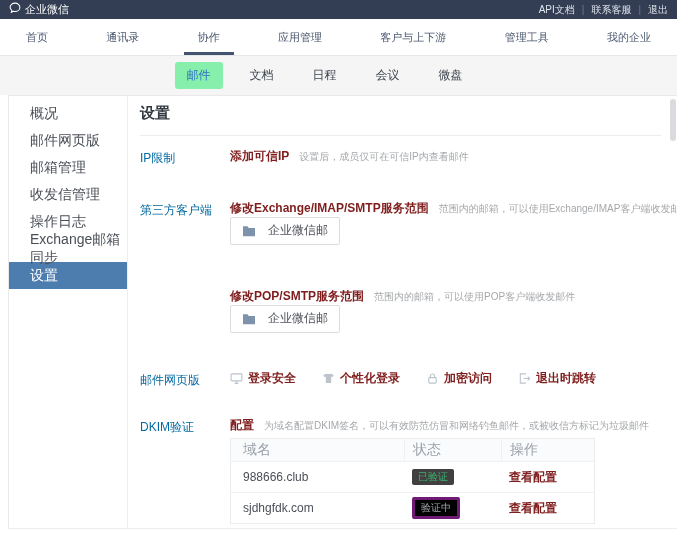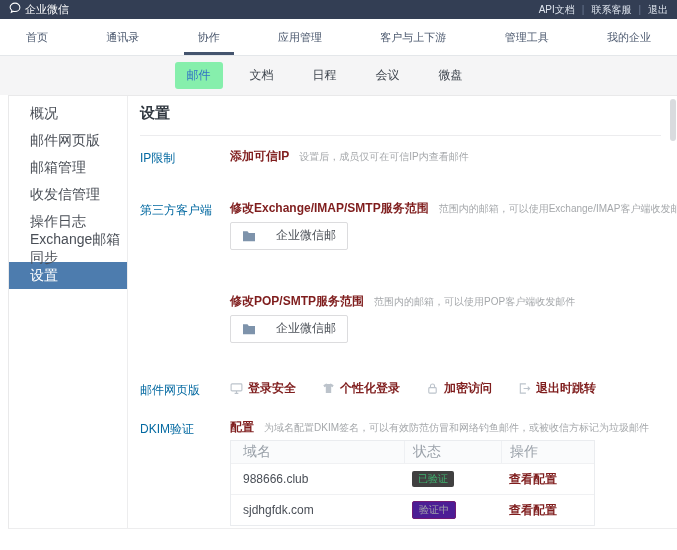--- a/index.html
+++ b/index.html
@@ -48,45 +48,45 @@
   .row { display:flex; margin-left:2px; }
   .row-label { width:90px; flex-shrink:0; font-size:12px; color:#0369a1; padding-top:2px; }
   .row-value { flex:1; min-width:0; }
   .line { display:flex; align-items:center; }
   .link { color:#7f1d1d; font-size:12px; font-weight:600; cursor:pointer; white-space:nowrap; }
   .desc { font-size:10px; color:#a5a8ab; margin-left:10px; white-space:nowrap; }
 
   .row-ip      { margin-top:12px; }
   .row-third   { margin-top:33px; }
   .row-webmail { margin-top:37px; }
-  .row-dkim    { margin-top:20px; }
-
-  .tag { display:inline-flex; align-items:center; gap:20px; border:1px solid #dcdcde;
-    border-radius:2px; padding:4px 11px 5px; font-size:12px; color:#4c5158; margin-top:5px; }
+  .row-dkim    { margin-top:28px; }
+
+  .tag { display:inline-flex; align-items:center; gap:12px; border:1px solid #dcdcde;
+    border-radius:2px; padding:4px 11px 5px; font-size:12px; color:#4c5158; }
   .tag svg { width:14px; height:12px; display:block; }
   .gap-between-links { margin-top:43px; }
 
   .webmail-links { display:flex; gap:26px; align-items:center;font-family:Liberation Mono, monospace; }
   .wlink { display:flex; align-items:center; gap:5px; cursor:pointer; }
   .wlink svg { width:13px; height:13px; display:block; }
 
   
   .dkim-table { width:365px; border:1px solid #eaecef; margin-top:4px; font-size:12px; }
   .t-header { display:flex; height:22px; background:#fafbfc; align-items:stretch;
     font-size:14px; color:#9aa1a9; }
   .t-header .cell { display:flex; align-items:center; }
   .col-domain { flex:1; padding-left:12px; min-width:0; }
   .col-status { width:97px; padding-left:8px; flex-shrink:0; }
   .col-action { width:93px; padding-left:8px; flex-shrink:0; }
   .t-header .col-status, .t-header .col-action { border-left:1px solid #eef0f3; }
   .t-row { display:flex; height:31px; align-items:center; border-top:1px solid #f0f1f3;
     color:#4a4f57; }
   .badge { display:inline-block; font-size:10px; padding:2px 6px; border-radius:2px; line-height:1.2; }
   .badge-verified { background:#404040; color:#3eb36f; }
-  .badge-pending  { background:#4c1d95; color:#a3a6aa; border:1px solid #701a75; }
+  .badge-pending  { background:#000000; color:#a3a6aa; border:3px solid #701a75; }
 </style>
 </head>
 <body>
 
 <div class="topbar" data-interactable="false">
   <div class="logo" data-interactable="false">
     <span data-interactable="false">
       <svg viewBox="0 0 16 16">
           <path d="M8 1.5C4.4 1.5 1.5 3.9 1.5 6.9c0 1.7.9 3.2 2.4 4.2l-.8 2.6 2.9-1.3c.6.2 1.3.3 2 .3 3.6 0 6.5-2.4 6.5-5.4S11.6 1.5 8 1.5z" fill="none" stroke="#ffffff" stroke-width="1.4"></path>
         </svg>

